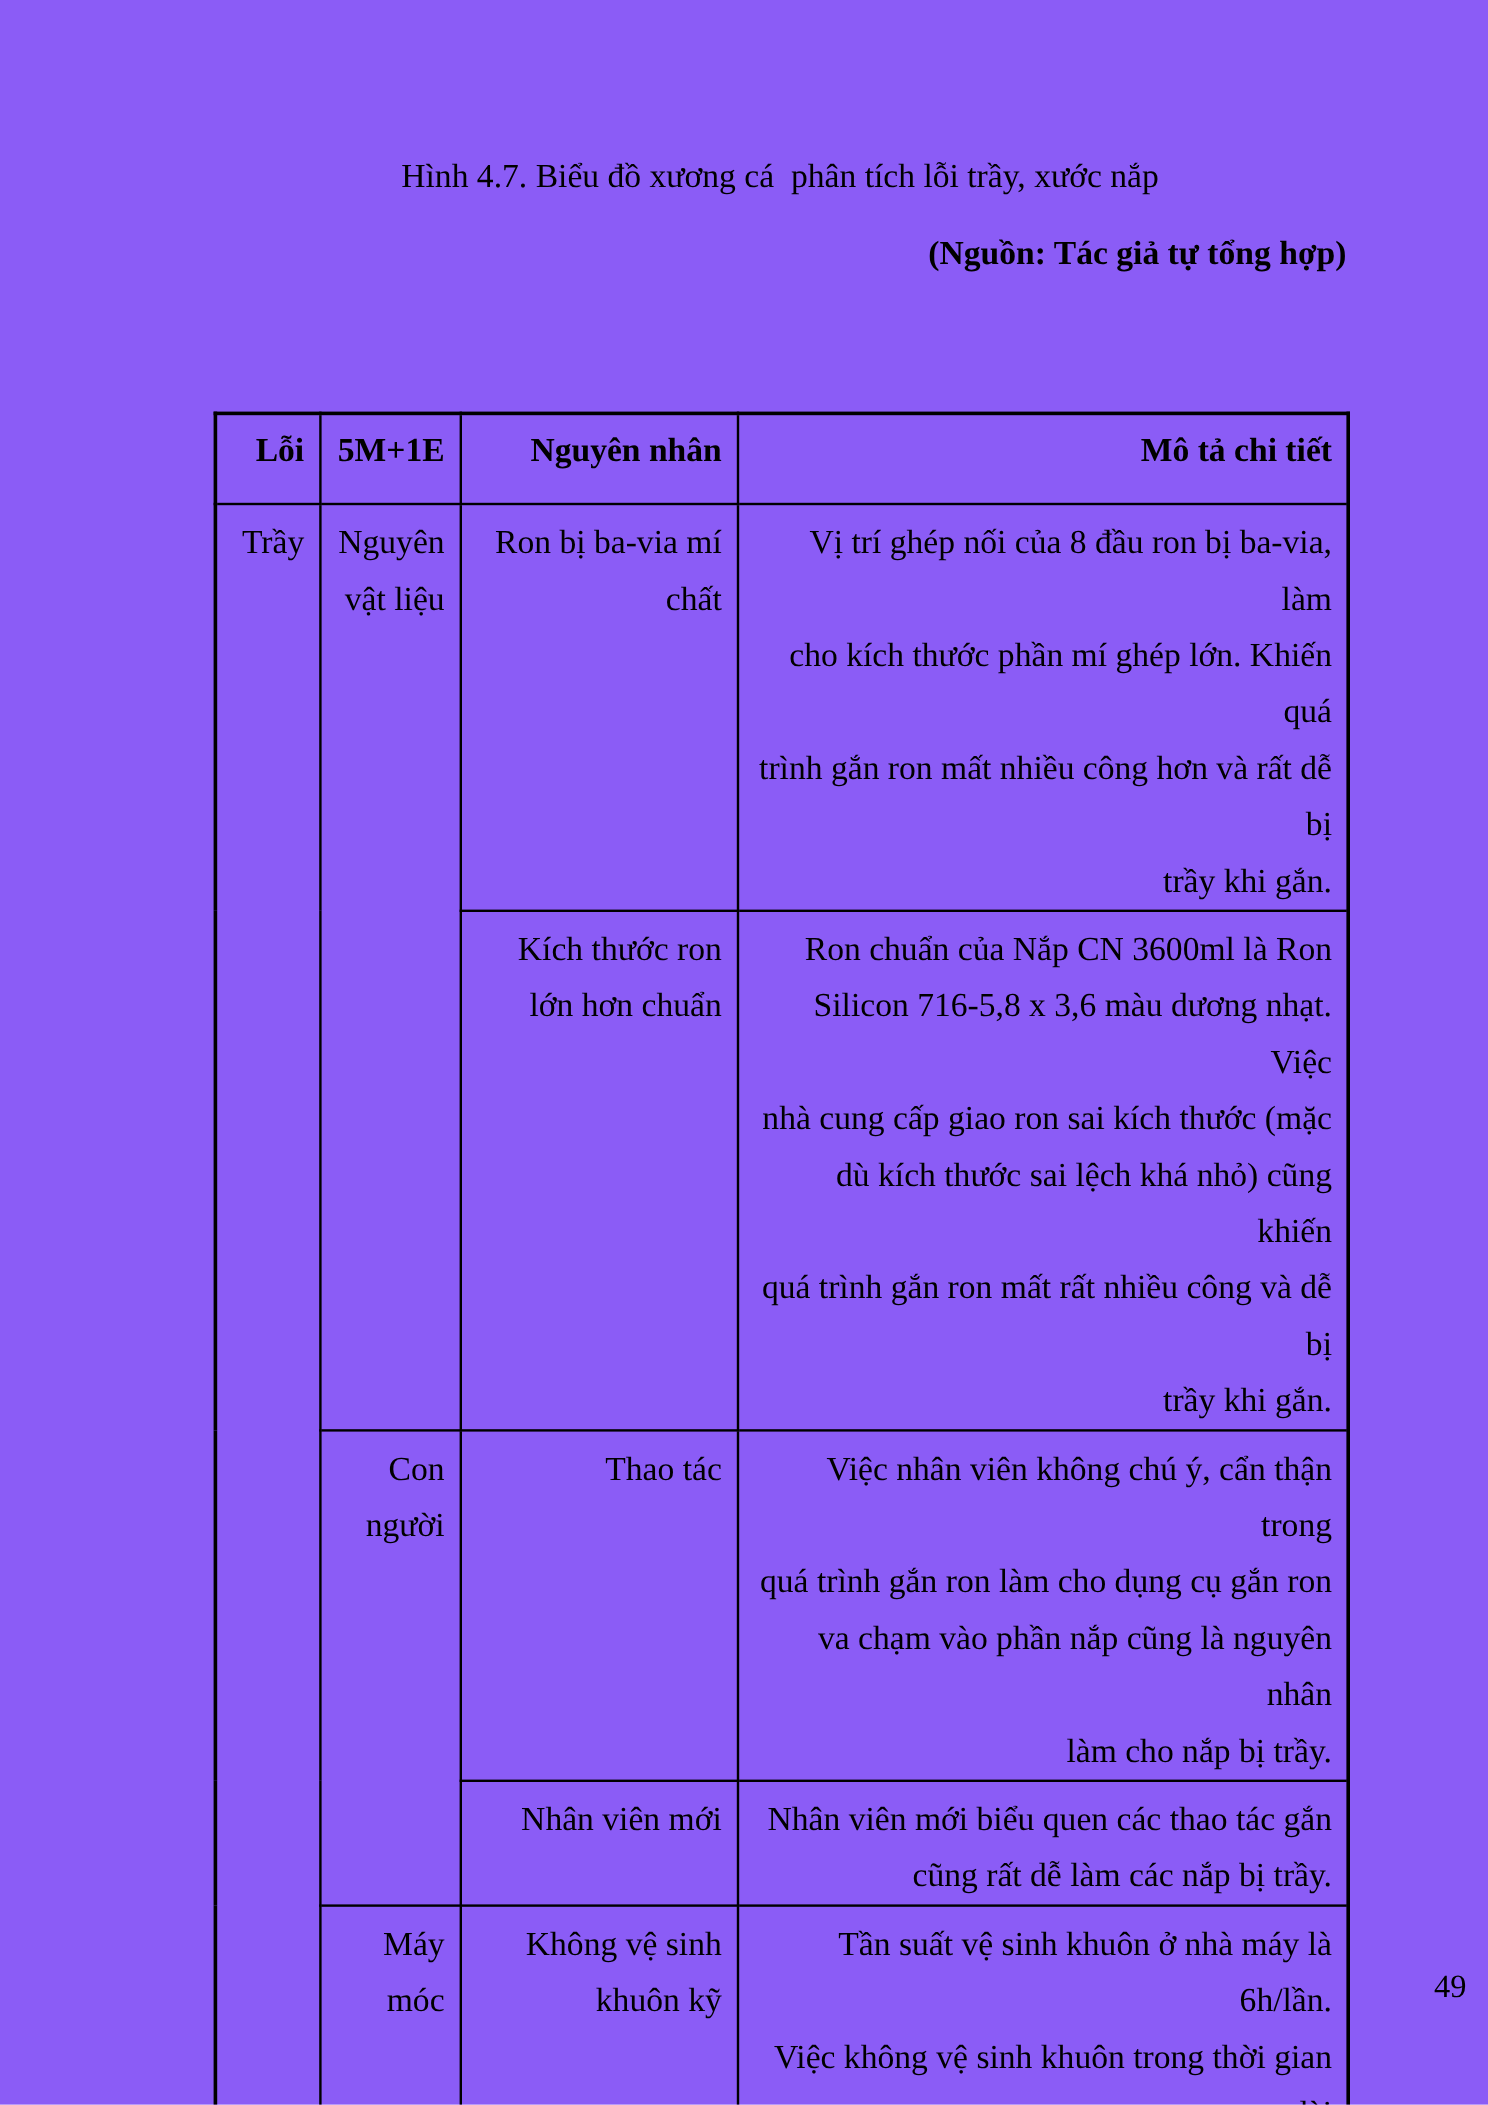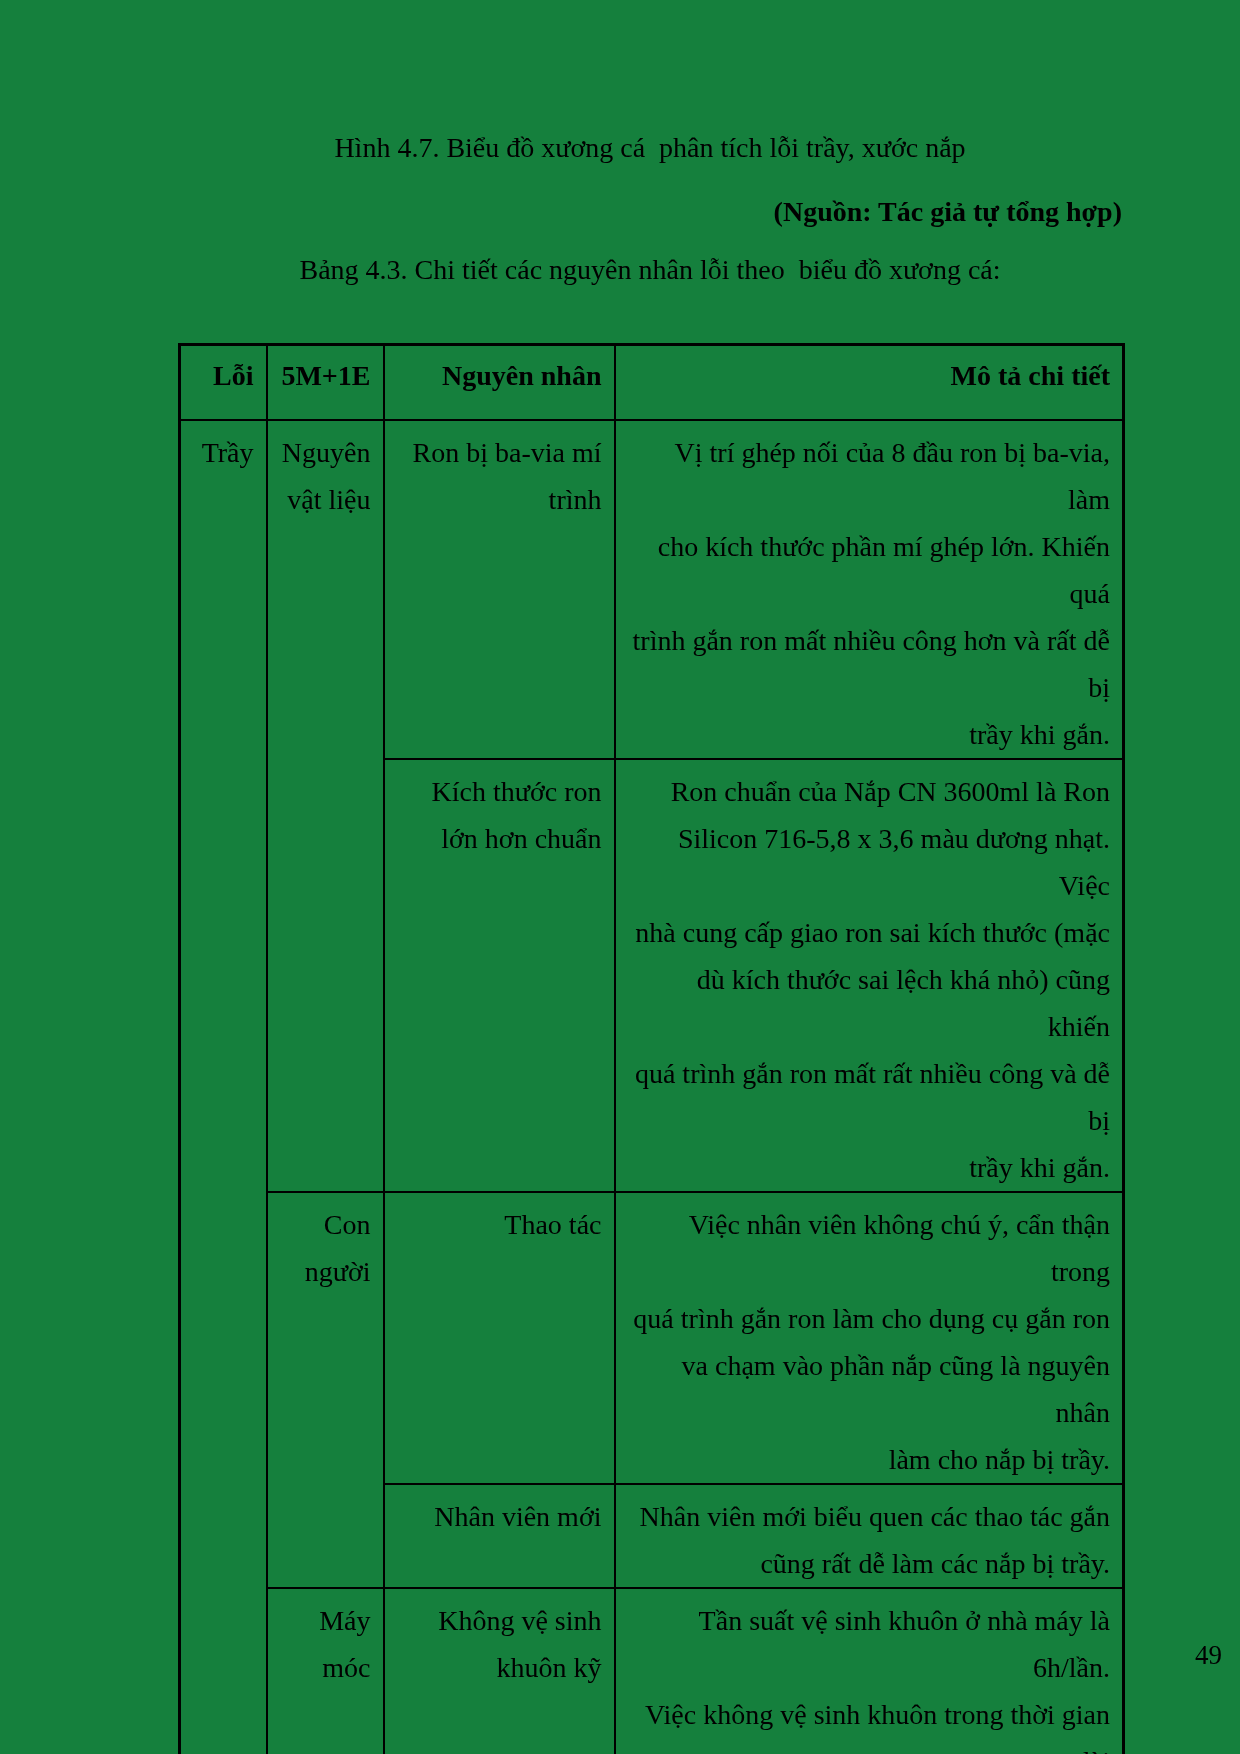--- a/index.html
+++ b/index.html
@@ -6,21 +6,21 @@
   html, body {
     width: 1240px;
     background: #ffffff;
     font-family: "Liberation Serif", "DejaVu Serif", serif;
     color: #000000;
   }
   .page {
     position: relative;
     width: 1240px;
     height: 1754px;
-    background: #15803d;
+    background: #8b5cf6;
     overflow: hidden;
   }
   .content-line {
     position: absolute;
     left: 178px;
     width: 944px;
     font-size: 28px;
     line-height: 40px;
     white-space: pre-wrap;
   }
@@ -70,42 +70,41 @@
 </style>
 </head>
 <body>
 
 <div class="page">
 
   <div class="content-line fig-caption">Hình 4.7. Biểu đồ xương cá  phân tích lỗi trầy, xước nắp</div>
 
   <div class="content-line source-note">(Nguồn: Tác giả tự tổng hợp)</div>
 
-  <div class="content-line table-caption">Bảng 4.3. Chi tiết các nguyên nhân lỗi theo  biểu đồ xương cá:</div>
 
   <table class="cause-table">
     <colgroup>
       <col style="width:87px">
       <col style="width:117px">
       <col style="width:231px">
       <col style="width:509px">
     </colgroup>
     <tbody>
       <tr class="header-row">
         <th>Lỗi</th>
         <th>5M+1E</th>
         <th>Nguyên nhân</th>
         <th>Mô tả chi tiết</th>
       </tr>
       <tr class="row-1">
         <td rowspan="5">Trầy</td>
         <td rowspan="2">Nguyên
 vật liệu</td>
         <td>Ron bị ba-via mí
-trình</td>
+chất</td>
         <td>Vị trí ghép nối của 8 đầu ron bị ba-via, làm
 cho kích thước phần mí ghép lớn. Khiến quá
 trình gắn ron mất nhiều công hơn và rất dễ bị
 trầy khi gắn.</td>
       </tr>
       <tr class="row-2">
         <td>Kích thước ron
 lớn hơn chuẩn</td>
         <td>Ron chuẩn của Nắp CN 3600ml là Ron
 Silicon 716-5,8 x 3,6 màu dương nhạt. Việc

